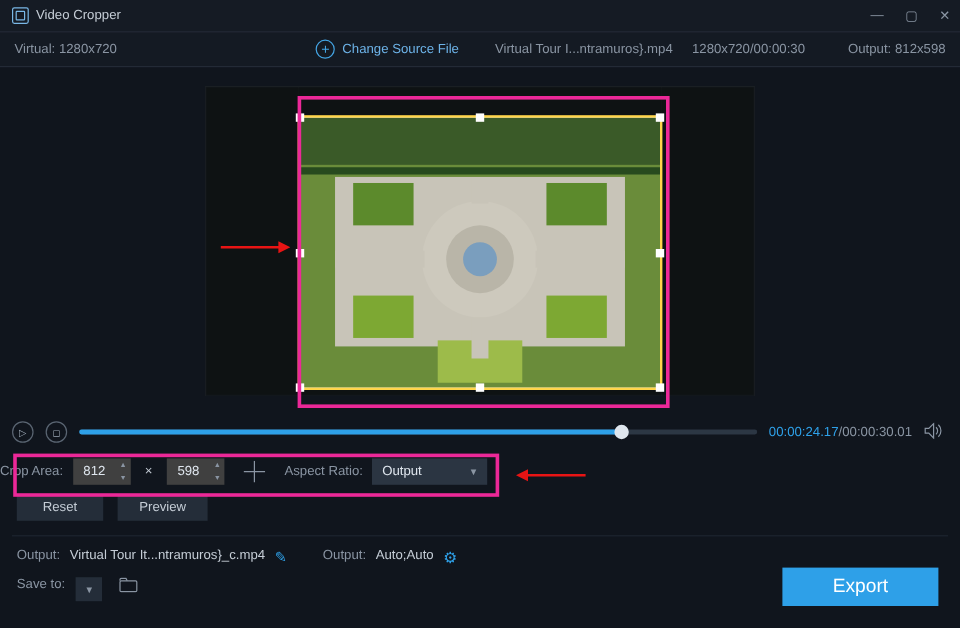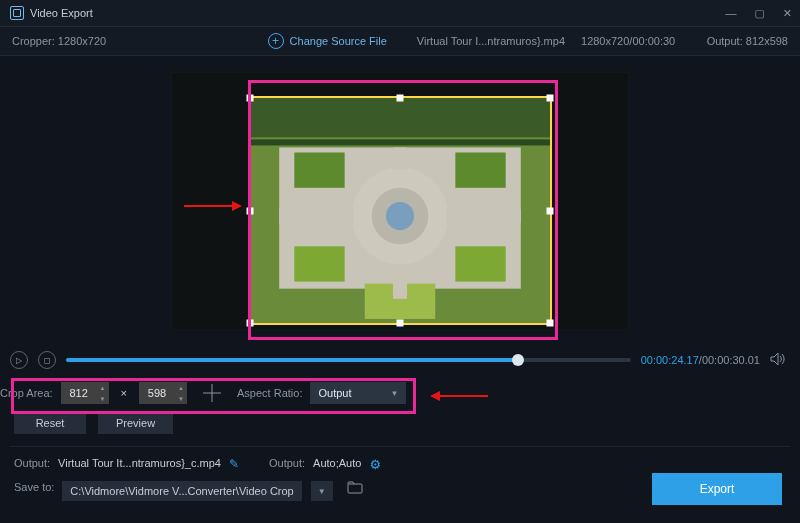--- a/index.html
+++ b/index.html
@@ -56,39 +56,39 @@
 .flatbtn{background:#242d39;height:22px;padding:0 18px;display:flex;align-items:center;color:#c5cdd6;cursor:pointer;min-width:72px;justify-content:center}
 .sep{height:1px;background:#1d2530;margin:4px 10px}
 .footer{padding:6px 14px 0}
 .footrow{display:flex;gap:8px;height:24px;color:#8a95a3}
 .footval{color:#c5cdd6}
 .pen{color:#2ea0e8;cursor:pointer;font-size:12px}
 .gear{color:#2ea0e8;cursor:pointer;font-size:13px}
 .pathbox{background:#242d39;height:20px;padding:0 8px;display:flex;align-items:center;color:#c5cdd6}
 .dropbtn{background:#242d39;height:20px;width:22px;display:flex;align-items:center;justify-content:center;color:#8a95a3;margin-left:1px;cursor:pointer;font-size:8px}
 .folder{color:#8a95a3;margin-left:6px;cursor:pointer}
-.export-btn{position:absolute;right:18px;bottom:18px;width:130px;height:32px;background:#2ea0e8;display:flex;align-items:center;justify-content:center;color:#fff;font-size:12px;cursor:pointer}
+.export-btn{position:absolute;right:18px;bottom:18px;width:130px;height:32px;background:#2ea0e8;display:flex;align-items:center;justify-content:center;color:#fff;font-size:16px;cursor:pointer}
 </style>
 </head>
 <body>
 
 <div class="titlebar">
   <div class="titlebar-left">
     <span class="app-icon"></span>
-    <span>Video Export</span>
+    <span>Video Cropper</span>
   </div>
   <div class="wincontrols">
     <span>—</span>
     <span>▢</span>
     <span>✕</span>
   </div>
 </div>
 
 <div class="topbar">
-  <span class="orig">Cropper:  1280x720</span>
+  <span class="orig">Virtual:  1280x720</span>
   <div class="change-source">
     <span class="plus-circle">+</span>
     <span>Change Source File</span>
   </div>
   <div class="fileinfo">
     <span>Virtual Tour I...ntramuros}.mp4</span>
     <span>1280x720/00:00:30</span>
   </div>
   <span class="out-label">Output:  812x598</span>
 </div>
@@ -192,21 +192,20 @@
     <span>Output:</span>
     <span class="footval">Virtual Tour It...ntramuros}_c.mp4</span>
     <span class="pen">✎</span>
     <span style="width:14px"></span>
     <span>Output:</span>
     <span class="footval">Auto;Auto</span>
     <span class="gear">⚙</span>
   </div>
   <div class="footrow">
     <span>Save to:</span>
-    <div class="pathbox">C:\Vidmore\Vidmore V...Converter\Video Crop</div>
     <div class="dropbtn">▼</div>
     <span class="folder">
       <svg width="16" height="13" viewBox="0 0 16 13" fill="none" stroke="#8a95a3" stroke-width="1">
           <rect x="1" y="3" width="14" height="9" rx="1"></rect>
           <path d="M1 3V2a1 1 0 011-1h4l1 2"></path>
         </svg>
     </span>
   </div>
 </div>
 

